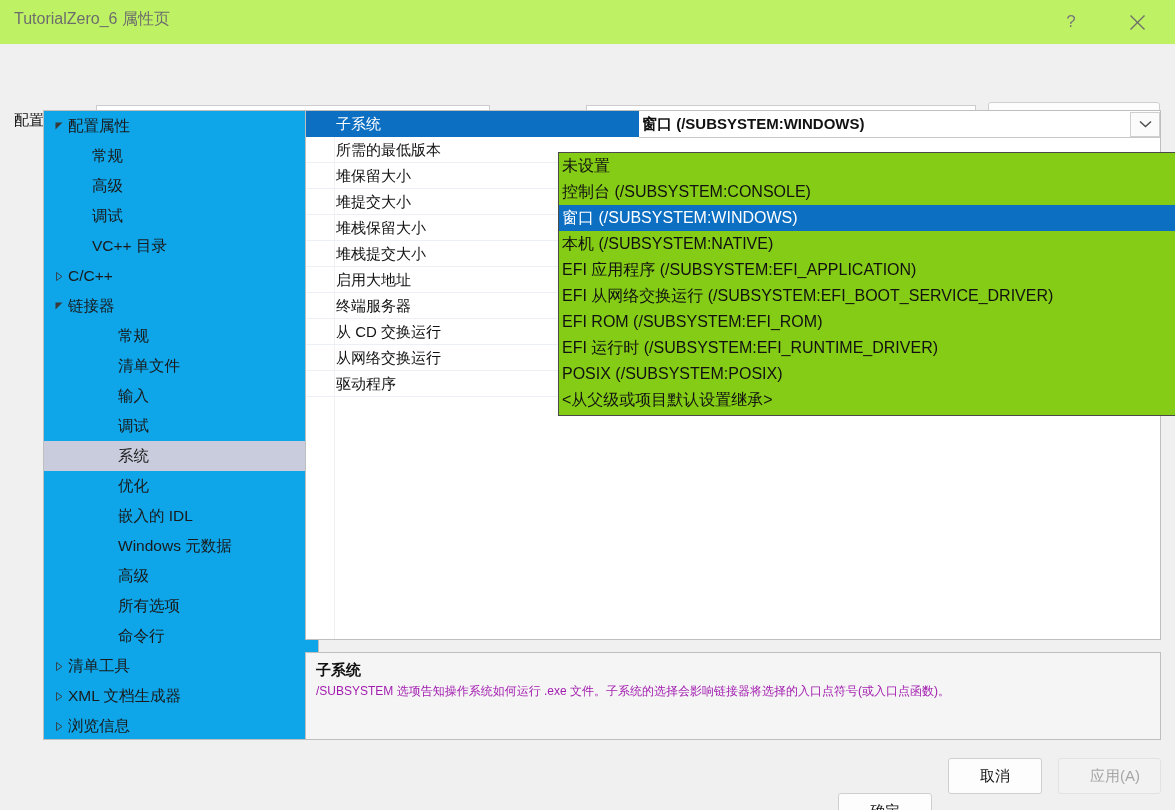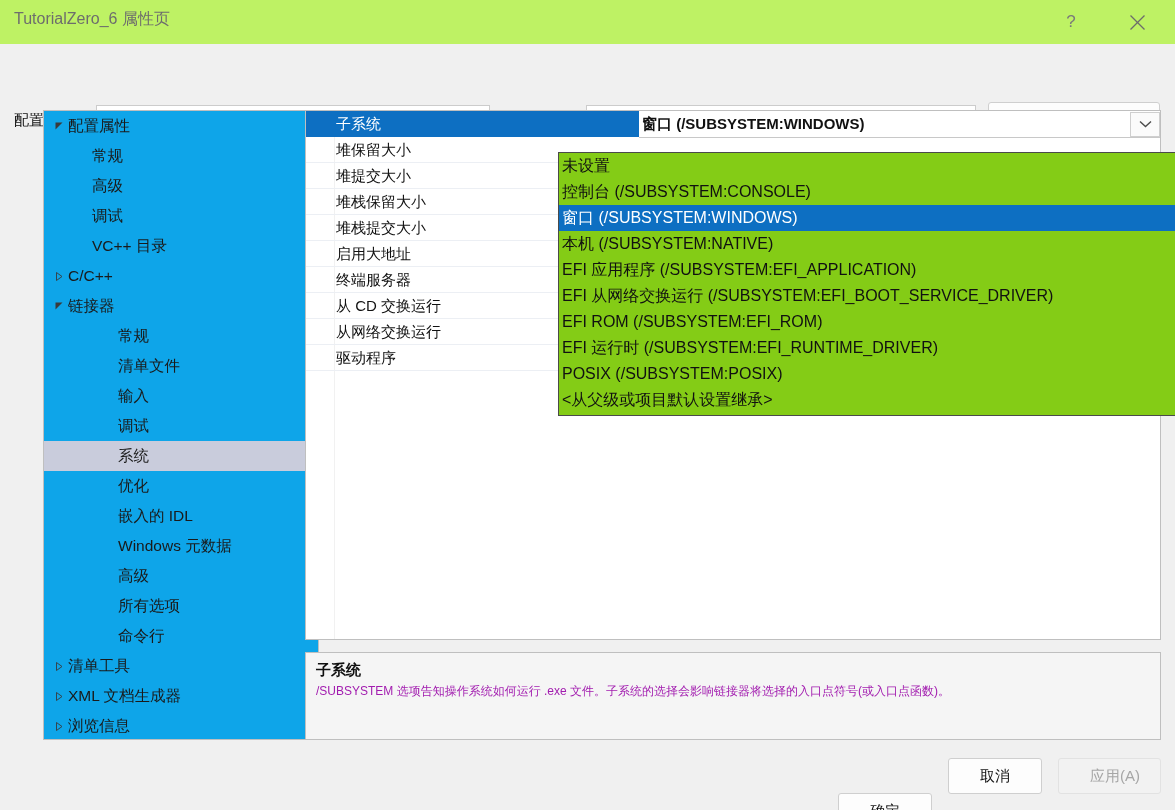--- a/index.html
+++ b/index.html
@@ -421,20 +421,21 @@
         </svg>
       </span>
       <span class="tlabel">浏览信息</span>
     </div>
   </div>
 
 <div class="mainpanel">
   <div class="prop-left-rail"></div>
   <div class="proplist" id="prop-root">
       <div class="prop-row selected"><span>子系统</span></div>
+      <div class="prop-row"><span>所需的最低版本</span></div>
       <div class="prop-row"><span>堆保留大小</span></div>
       <div class="prop-row"><span>堆提交大小</span></div>
       <div class="prop-row"><span>堆栈保留大小</span></div>
       <div class="prop-row"><span>堆栈提交大小</span></div>
       <div class="prop-row"><span>启用大地址</span></div>
       <div class="prop-row"><span>终端服务器</span></div>
       <div class="prop-row"><span>从 CD 交换运行</span></div>
       <div class="prop-row"><span>从网络交换运行</span></div>
       <div class="prop-row"><span>驱动程序</span></div>
     </div>

